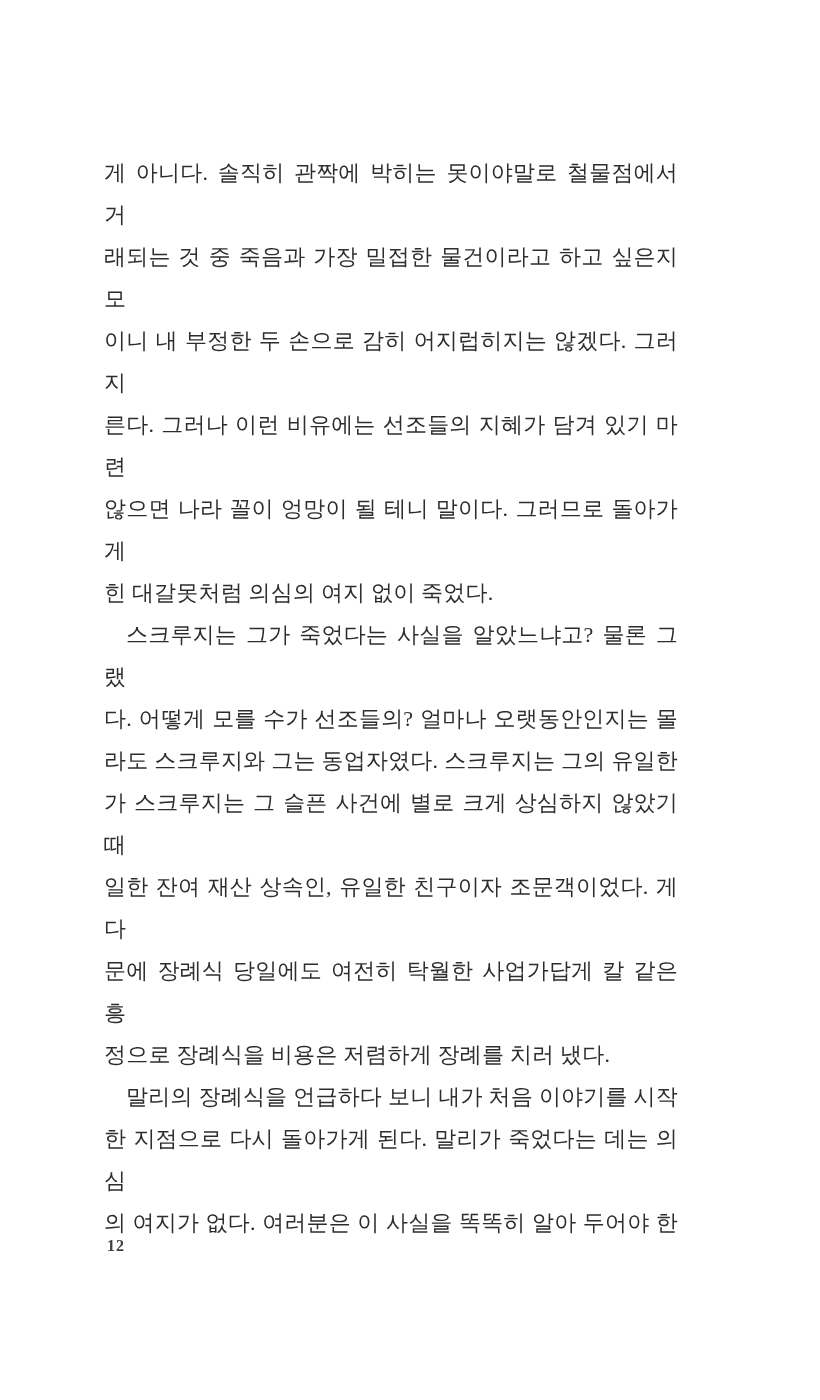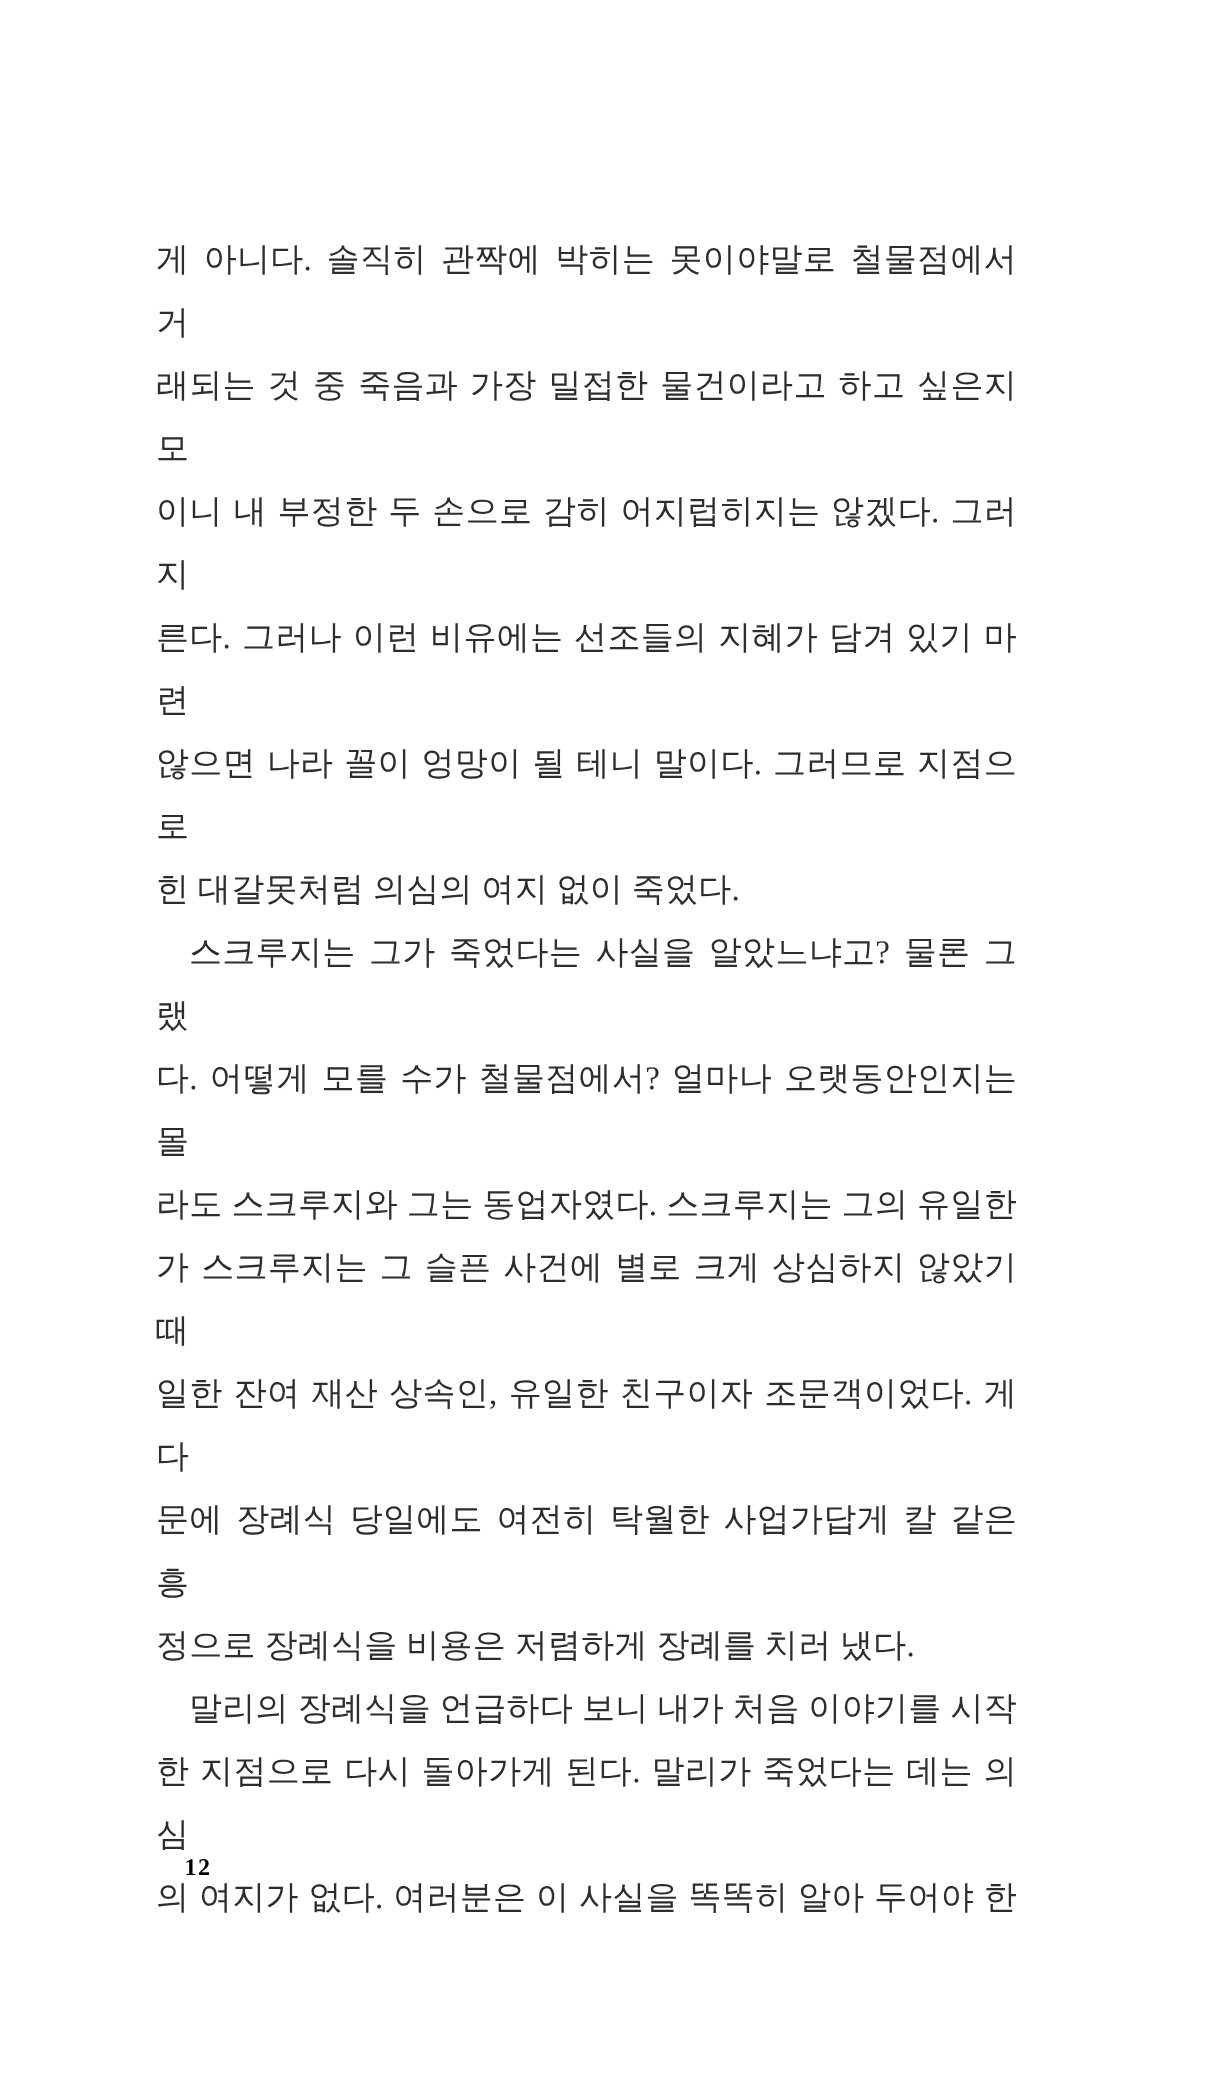--- a/index.html
+++ b/index.html
@@ -33,47 +33,47 @@
     white-space: normal;
   }
   .line.last {
     text-align-last: left;
   }
   .paragraph.indented .line:first-child {
     text-indent: 22px;
   }
   .page-number {
     position: absolute;
-    left: 123px;
+    left: 107px;
     top: 1237px;
     font-size: 16px;
     font-weight: bold;
-    color: #000000;
+    color: #404040;
     letter-spacing: 1px;
   }
 </style>
 </head>
 <body>
 
 <div class="book-page">
 
   <div class="text-block">
 
     <div class="paragraph">
       <div class="line">게 아니다. 솔직히 관짝에 박히는 못이야말로 철물점에서 거</div>
       <div class="line">래되는 것 중 죽음과 가장 밀접한 물건이라고 하고 싶은지 모</div>
       <div class="line">이니 내 부정한 두 손으로 감히 어지럽히지는 않겠다. 그러지</div>
       <div class="line">른다. 그러나 이런 비유에는 선조들의 지혜가 담겨 있기 마련</div>
-      <div class="line">않으면 나라 꼴이 엉망이 될 테니 말이다. 그러므로 지점으로</div>
+      <div class="line">않으면 나라 꼴이 엉망이 될 테니 말이다. 그러므로 돌아가게</div>
       <div class="line last">힌 대갈못처럼 의심의 여지 없이 죽었다.</div>
     </div>
 
     <div class="paragraph indented">
       <div class="line">스크루지는 그가 죽었다는 사실을 알았느냐고? 물론 그랬</div>
-      <div class="line">다. 어떻게 모를 수가 철물점에서? 얼마나 오랫동안인지는 몰</div>
+      <div class="line">다. 어떻게 모를 수가 선조들의? 얼마나 오랫동안인지는 몰</div>
       <div class="line">라도 스크루지와 그는 동업자였다. 스크루지는 그의 유일한</div>
       <div class="line">가 스크루지는 그 슬픈 사건에 별로 크게 상심하지 않았기 때</div>
       <div class="line">일한 잔여 재산 상속인, 유일한 친구이자 조문객이었다. 게다</div>
       <div class="line">문에 장례식 당일에도 여전히 탁월한 사업가답게 칼 같은 흥</div>
       <div class="line last">정으로 장례식을 비용은 저렴하게 장례를 치러 냈다.</div>
     </div>
 
     <div class="paragraph indented">
       <div class="line">말리의 장례식을 언급하다 보니 내가 처음 이야기를 시작</div>
       <div class="line">한 지점으로 다시 돌아가게 된다. 말리가 죽었다는 데는 의심</div>

